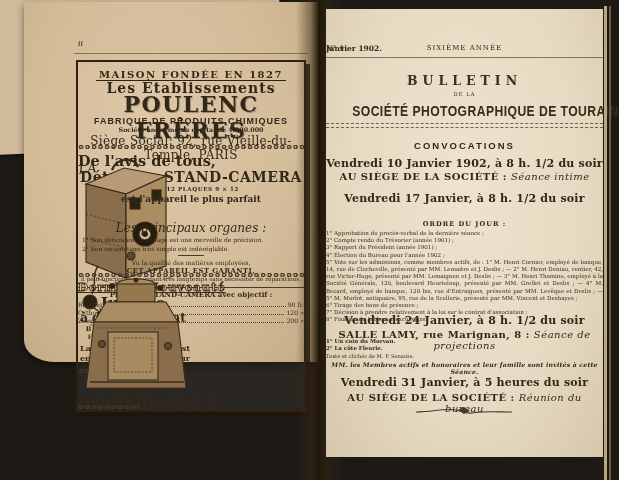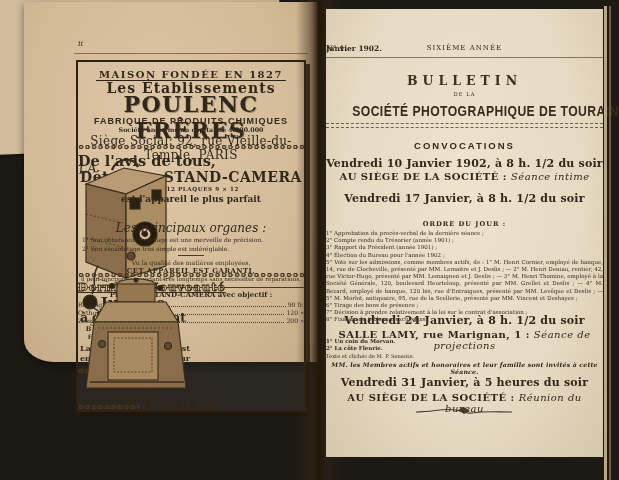--- a/index.html
+++ b/index.html
@@ -244,21 +244,21 @@
     <div>3° Rapport du Président (année 1901) ;</div>
     <div>4° Élection du Bureau pour l'année 1902 ;</div>
     <div>5° Vote sur les admissions, comme membres actifs, de : 1° M. Henri Cornier, employé de banque, 14, rue de Clocheville, présenté par MM. Lemaitre et J. Deslis ; — 2° M. Henri Deniau, rentier, 42, rue Victor-Hugo, présenté par MM. Lemaignen et J. Deslis ; — 3° M. Henri Thomine, employé à la Société Générale, 120, boulevard Heurteloup, présenté par MM. Grellet et Deslis ; — 4° M. Bezard, employé de banque, 120 bis, rue d'Entraigues, présenté par MM. Levêque et Deslis ; — 5° M. Morlot, antiquaire, 95, rue de la Scellerie, présenté par MM. Vincent et Deshayes ;</div>
     <div>6° Tirage des bons de présence ;</div>
     <div>7° Décision à prendre relativement à la loi sur le contrat d'association ;</div>
     <div>8° Fixation du tableau d'excursions.</div>
   </div>
 
   <div class="abs conv-title c t3">Vendredi 24 Janvier, à 8 h. 1/2 du soir</div>
   <div class="abs conv-sub c s3">
-    <span>SALLE LAMY, rue Marignan, 1 :</span>
+    <span>SALLE LAMY, rue Marignan, 8 :</span>
     <span class="ev">Séance de projections</span>
   </div>
   <div class="abs program">
     <div>1° Un coin du Morvan.</div>
     <div>2° La côte Fleurie.</div>
     <div class="prog-credit">Texte et clichés de M. P. Senante.</div>
   </div>
   <div class="abs invite c">MM. les Membres actifs et honoraires et leur famille sont invités à cette Séance.</div>
 
   <div class="abs conv-title c t4">Vendredi 31 Janvier, à 5 heures du soir</div>

